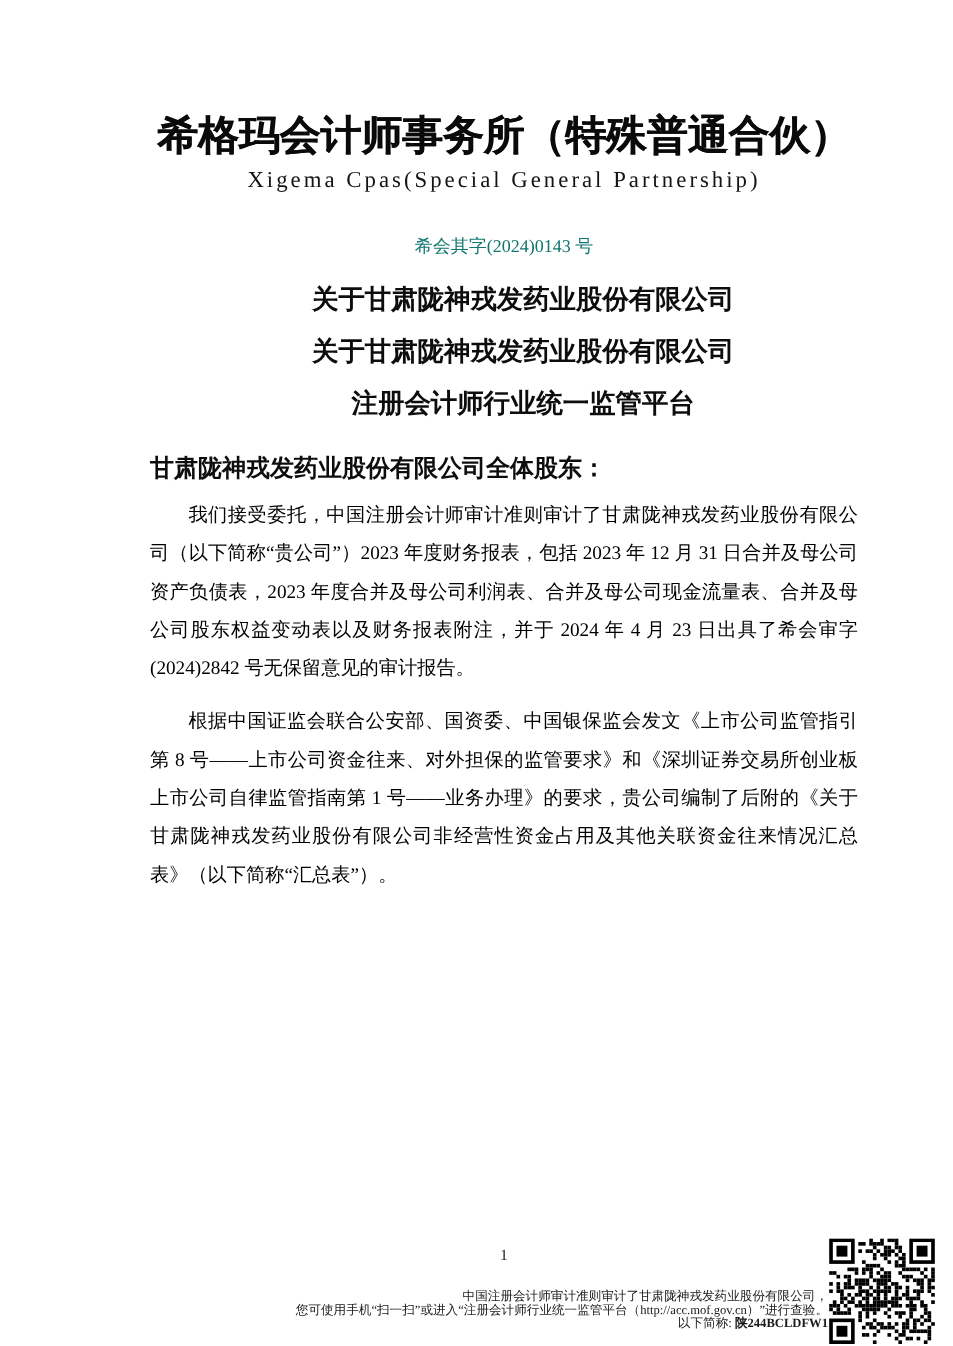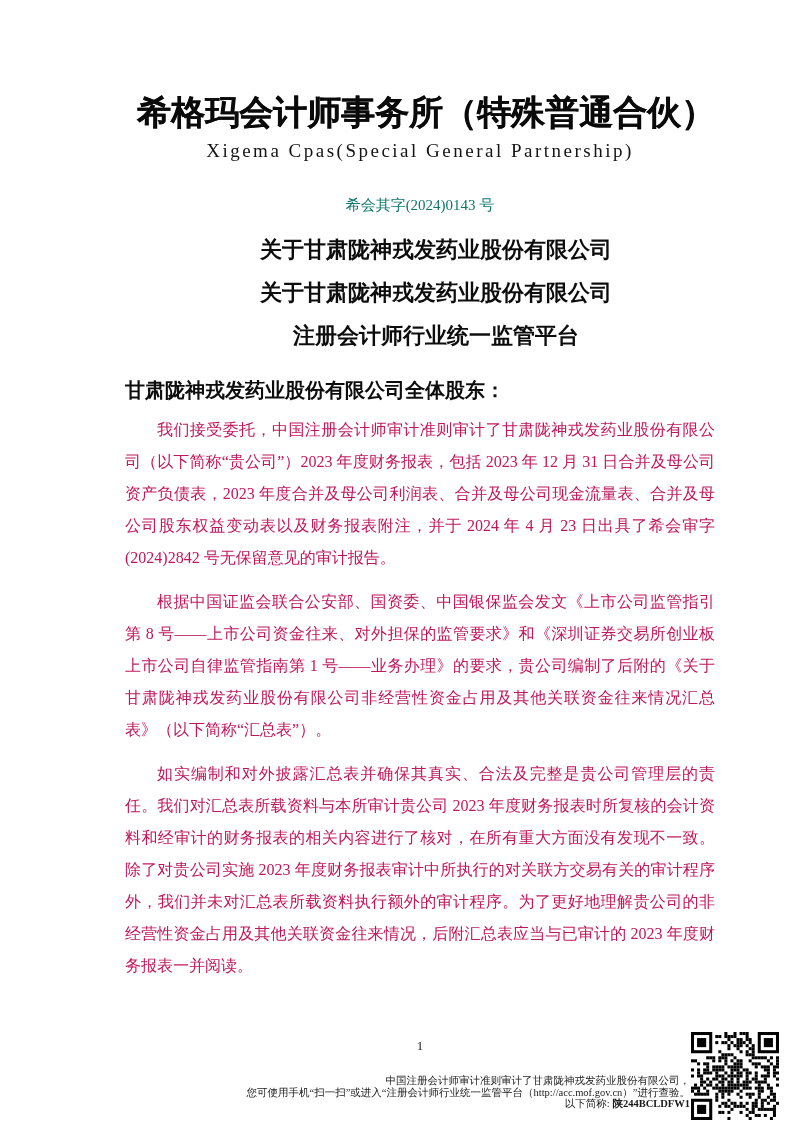--- a/index.html
+++ b/index.html
@@ -12,21 +12,21 @@
     color: #111111;
   }
   .page { position: absolute; inset: 0; }
   .content {
     position: absolute;
     left: 125px; top: 0;
     width: 590px; height: 100%;
   }
   .firm-name-cn {
     position: absolute; top: 90px; left: 0; width: 100%;
-    text-align: right;
+    text-align: center;
     font-size: 34px; font-weight: 900;
     letter-spacing: 0px;
     color: #0a0a0a;
     text-shadow: 0.6px 0 #0a0a0a;
     white-space: nowrap;
   }
   .firm-name-en {
     position: absolute; top: 140px; left: 0; width: 100%;
     text-align: center;
     font-size: 19px;
@@ -61,21 +61,21 @@
   }
   .body-text {
     position: absolute; top: 414px; left: 0; width: 100%;
   }
   .body-text p {
     margin: 0 0 12px 0;
     font-size: 16px;
     line-height: 32px;
     text-align: justify;
     text-indent: 2em;
-    color: #be185d;
+    color: #000000;
   }
   .page-number {
     position: absolute; top: 1038px; left: 0; width: 100%;
     text-align: center;
     font-size: 13px;
     color: #222222;
   }
   .footer-notes {
     position: absolute; top: 1075px; right: 104px;
     width: 480px;
@@ -107,21 +107,20 @@
       <div class="title-line">关于甘肃陇神戎发药业股份有限公司</div>
       <div class="title-line">关于甘肃陇神戎发药业股份有限公司</div>
       <div class="title-line">注册会计师行业统一监管平台</div>
     </div>
 
     <div class="salutation">甘肃陇神戎发药业股份有限公司全体股东：</div>
 
     <div class="body-text">
       <p>我们接受委托，中国注册会计师审计准则审计了甘肃陇神戎发药业股份有限公司（以下简称“贵公司”）2023 年度财务报表，包括 2023 年 12 月 31 日合并及母公司资产负债表，2023 年度合并及母公司利润表、合并及母公司现金流量表、合并及母公司股东权益变动表以及财务报表附注，并于 2024 年 4 月 23 日出具了希会审字(2024)2842 号无保留意见的审计报告。</p>
       <p>根据中国证监会联合公安部、国资委、中国银保监会发文《上市公司监管指引第 8 号——上市公司资金往来、对外担保的监管要求》和《深圳证券交易所创业板上市公司自律监管指南第 1 号——业务办理》的要求，贵公司编制了后附的《关于甘肃陇神戎发药业股份有限公司非经营性资金占用及其他关联资金往来情况汇总表》（以下简称“汇总表”）。</p>
-      <p>如实编制和对外披露汇总表并确保其真实、合法及完整是贵公司管理层的责任。我们对汇总表所载资料与本所审计贵公司 2023 年度财务报表时所复核的会计资料和经审计的财务报表的相关内容进行了核对，在所有重大方面没有发现不一致。除了对贵公司实施 2023 年度财务报表审计中所执行的对关联方交易有关的审计程序外，我们并未对汇总表所载资料执行额外的审计程序。为了更好地理解贵公司的非经营性资金占用及其他关联资金往来情况，后附汇总表应当与已审计的 2023 年度财务报表一并阅读。</p>
     </div>
 
     <div class="page-number">1</div>
   </div>
 
   <div class="footer-notes">
     <div>中国注册会计师审计准则审计了甘肃陇神戎发药业股份有限公司，</div>
     <div>您可使用手机“扫一扫”或进入“注册会计师行业统一监管平台（http://acc.mof.gov.cn）”进行查验。</div>
     <div>
       <span>以下简称:</span>

